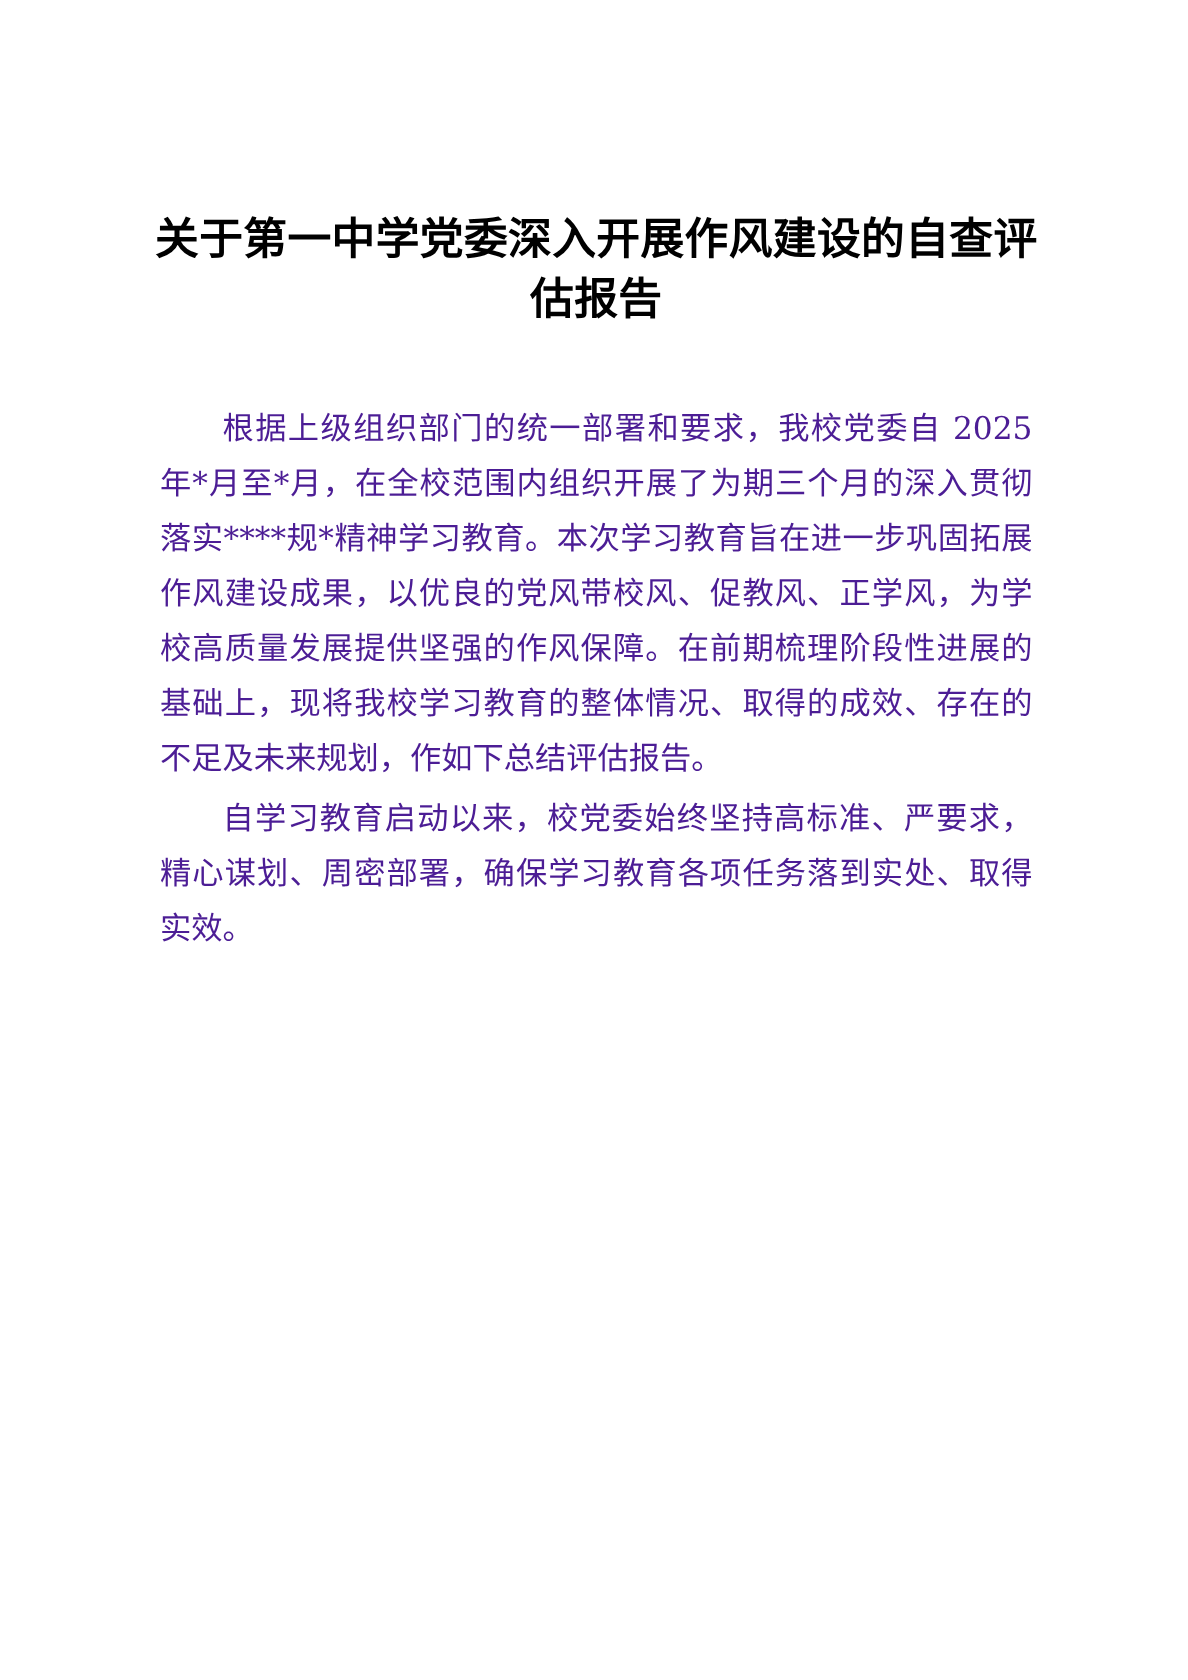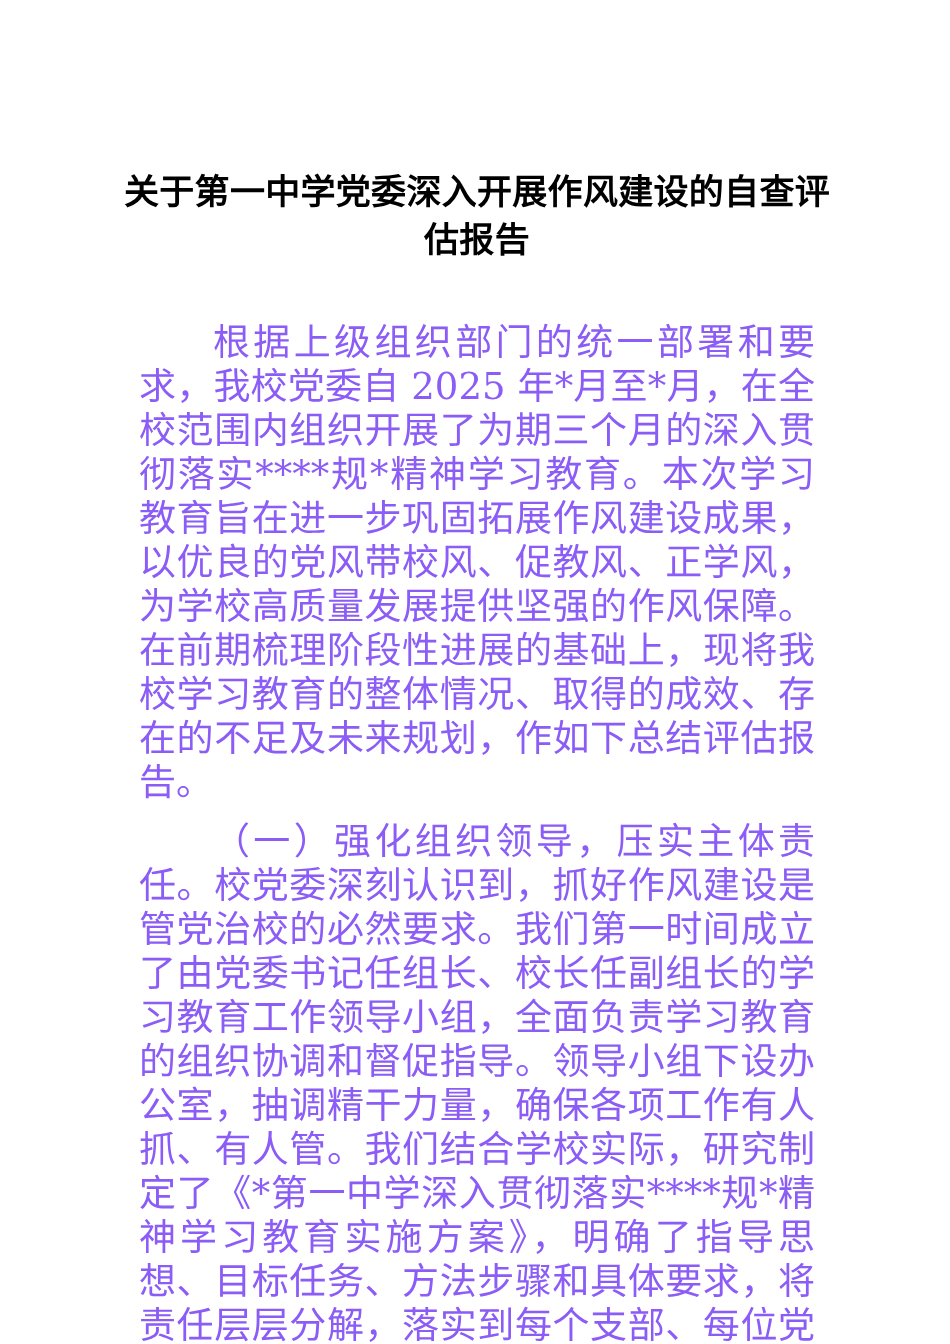--- a/index.html
+++ b/index.html
@@ -44,30 +44,30 @@
     font-size: 35px;
     line-height: 48px;
     text-align: center;
     letter-spacing: 0.3px;
     color: #000000;
     word-break: break-all;
   }
 
   
   .para {
-    margin: 15px;
+    margin: 4px;
     padding: 0;
     font-family: "DejaVu Serif", "Liberation Serif", serif;
-    font-size: 37px;
+    font-size: 25px;
     line-height: 44px;
     text-align: justify;
     text-justify: inter-ideograph;
     text-indent: 2em;
     word-break: break-all;
-    color: #8b5cf6;
+    color: #4c1d95;
   }
 
   .para.lead {
     margin-top: 57px;
   }
 
   .para.tight {
     margin-top: 0;
   }
 
@@ -89,17 +89,17 @@
 <body>
 
 <div class="page">
   <div class="page-body">
 
     <h1 class="doc-title">关于第一中学党委深入开展作风建设的自查评估报告</h1>
 
     <p class="para lead">根据上级组织部门的统一部署和要求，我校党委自 2025 年*月至*月，在全校范围内组织开展了为期三个月的深入贯彻落实****规*精神学习教育。本次学习教育旨在进一步巩固拓展作风建设成果，以优良的党风带校风、促教风、正学风，为学校高质量发展提供坚强的作风保障。在前期梳理阶段性进展的基础上，现将我校学习教育的整体情况、取得的成效、存在的不足及未来规划，作如下总结评估报告。</p>
 
 
+    <p class="para tight">自学习教育启动以来，校党委始终坚持高标准、严要求，精心谋划、周密部署，确保学习教育各项任务落到实处、取得实效。</p>
 
-    <p class="para tight">（一）强化组织领导，压实主体责任。校党委深刻认识到，抓好作风建设是管党治校的必然要求。我们第一时间成立了由党委书记任组长、校长任副组长的学习教育工作领导小组，全面负责学习教育的组织协调和督促指导。领导小组下设办公室，抽调精干力量，确保各项工作有人抓、有人管。我们结合学校实际，研究制定了《*第一中学深入贯彻落实****规*精神学习教育实施方案》，明确了指导思想、目标任务、方法步骤和具体要求，将责任层层分解，落实到每个支部、每位党员干部，形</p>
 
   </div>
 </div>
 
 </body></html>

